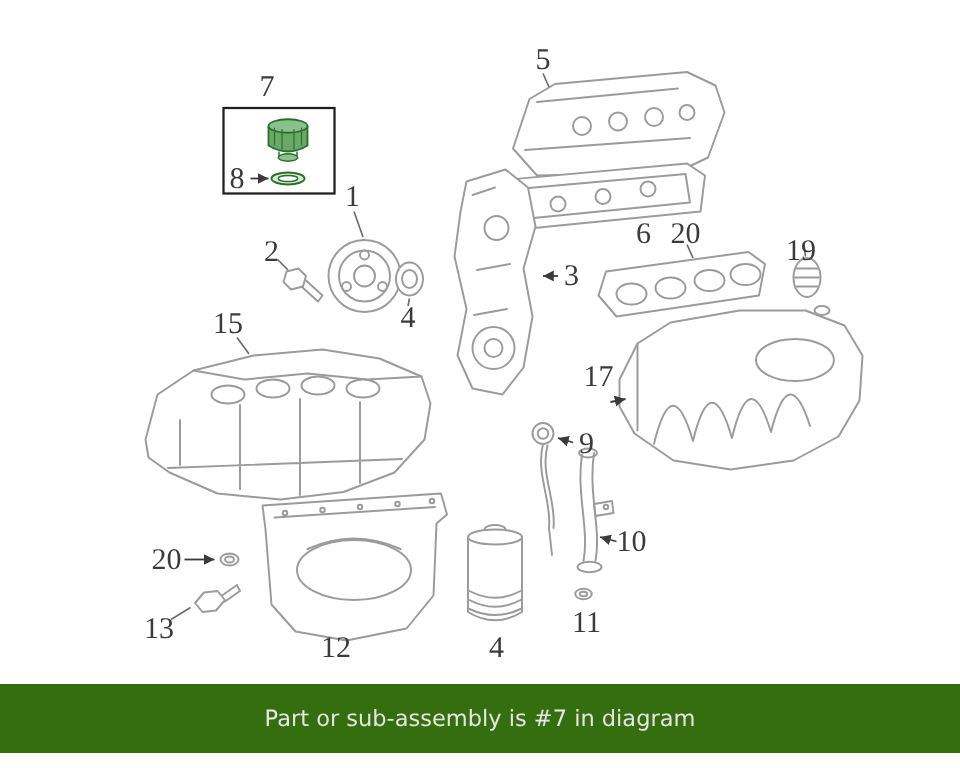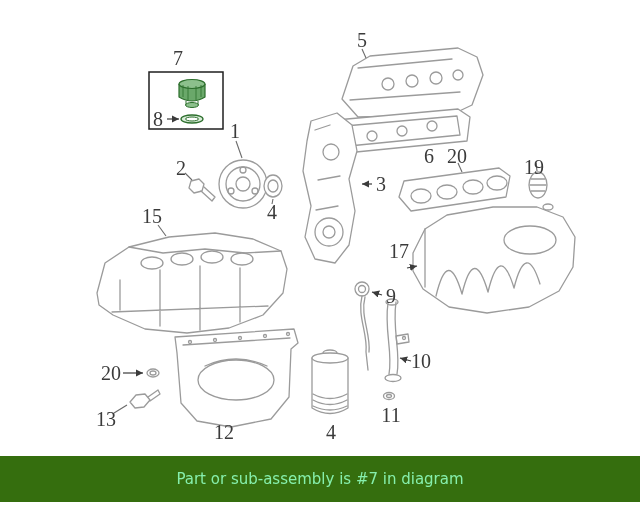--- a/index.html
+++ b/index.html
@@ -8,21 +8,21 @@
     overflow:hidden; font-family:"Liberation Serif", serif;
   }
   .art { position:absolute; left:0; top:0; }
   .callout {
     position:absolute; transform:translate(-50%,-50%);
     font-size:20px; color:#3b3b3b; line-height:1;
     font-family:"Liberation Serif", serif; user-select:none;
   }
   .banner {
     position:absolute; left:0; right:0; top:456px; height:46px;
-    background:#356e0e; color:#86efac;
+    background:#356e0e; color:#e5e5e5;
     display:flex; flex-direction:column; align-items:center; justify-content:center;
     font-family:"DejaVu Sans", sans-serif; font-size:15px; line-height:1.35;
     text-align:center;
   }
   .ln { fill:none; stroke:#9b9b9b; stroke-width:1.3; stroke-linecap:round; stroke-linejoin:round; }
   .fw { fill:#ffffff; stroke:#9b9b9b; stroke-width:1.3; stroke-linejoin:round; }
   .leader { fill:none; stroke:#6b6b6b; stroke-width:1.1; }
   .larrow { fill:none; stroke:#3b3b3b; stroke-width:1.2; }
 </style>
 </head>

